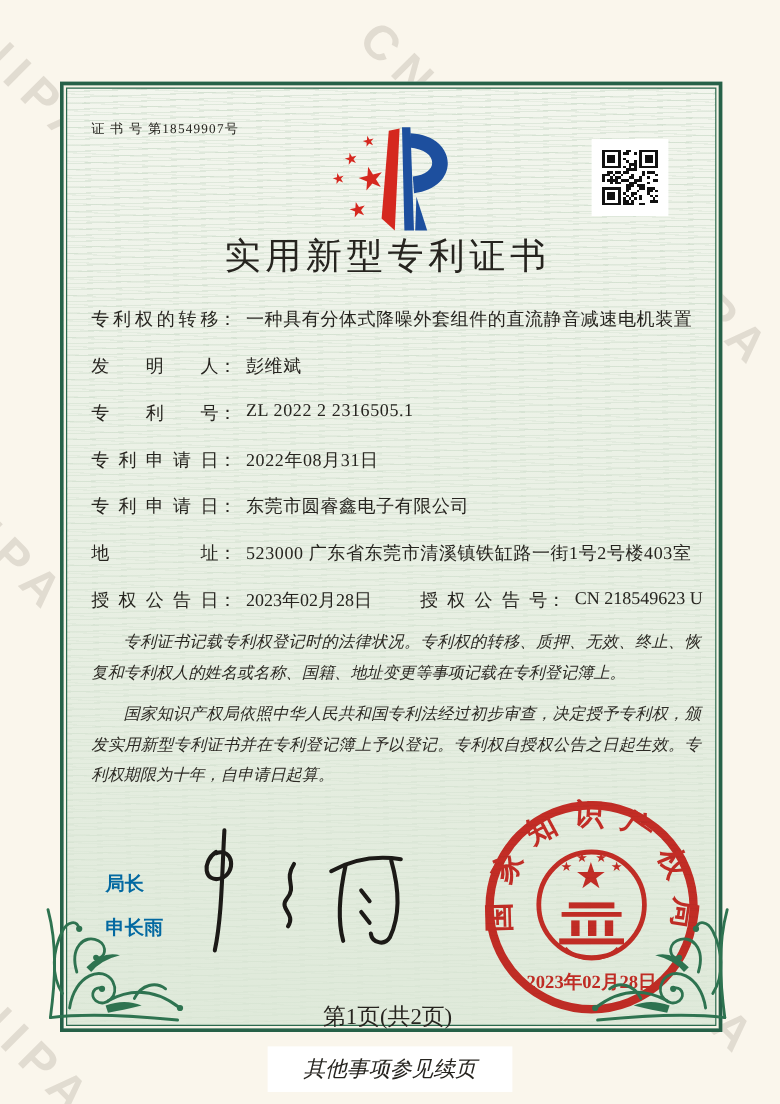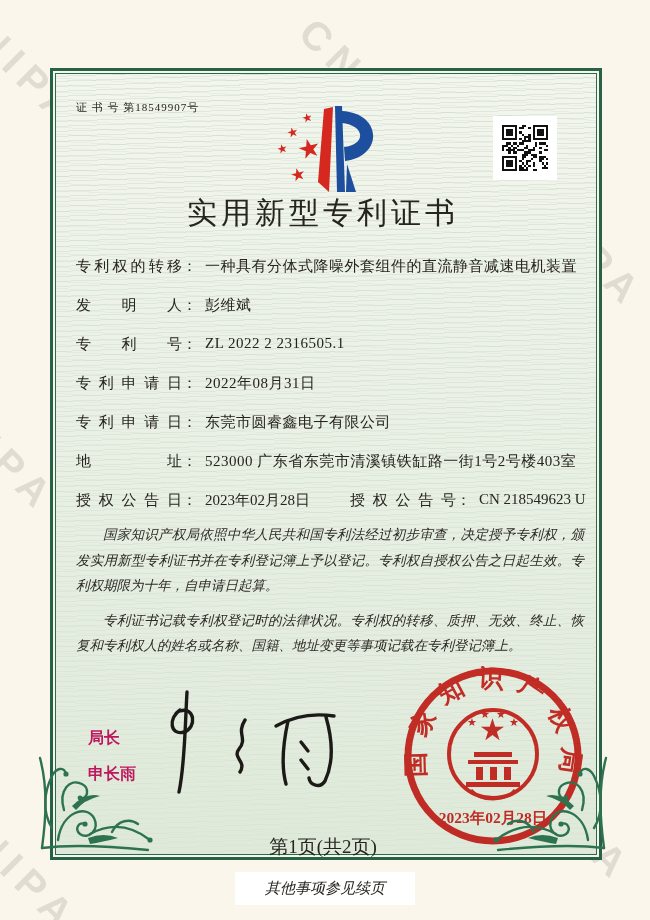--- a/index.html
+++ b/index.html
@@ -28,27 +28,27 @@
           -moz-text-align-last:justify;flex:none;}
   .colon{flex:none;margin-right:8px;}
   .fvalue{flex:1 1 auto;letter-spacing:0.5px;}
   .pairgap{width:40px;flex:none;}
   .body-text{position:absolute;left:76px;top:522px;width:508px;z-index:5;
              font-size:13.5px;line-height:25.5px;text-align:justify;font-style:italic;
              color:#2c2a24;}
   .body-text p{margin:0 0 9px 0;text-indent:2em;}
   .sig-block{position:absolute;left:88px;top:720px;z-index:5;
              font-family:"Liberation Sans","DejaVu Sans",sans-serif;
-             font-size:16px;font-weight:700;line-height:36px;color:#be185d;}
+             font-size:16px;font-weight:700;line-height:36px;color:#0369a1;}
   .signature{position:absolute;left:150px;top:686px;z-index:6;}
   .seal{position:absolute;left:403px;top:666px;z-index:7;opacity:0.93;mix-blend-mode:multiply;}
   .page-info{position:absolute;left:50px;top:834px;width:546px;text-align:center;
              font-size:19px;z-index:5;}
   .note{position:absolute;left:50%;top:872px;transform:translateX(-50%);
-        background:#ffffff;padding:7px 30px;font-size:15px;font-style:italic;
+        background:#ffffff;padding:7px 30px;font-size:18px;font-style:italic;
         white-space:nowrap;z-index:5;}
   .flourish{position:absolute;z-index:8;}
   .flourish.right{transform:scaleX(-1);}
 </style>
 </head>
 <body>
 
 <div id="canvas">
 
   <div class="frame"></div>
@@ -228,22 +228,22 @@
       <span class="colon">：</span>
       <span>2023年02月28日</span>
       <span class="pairgap"></span>
       <span class="flabel">授权公告号</span>
       <span class="colon">：</span>
       <span>CN 218549623 U</span>
     </div>
   </div>
 
   <div class="body-text">
+    <p>专利证书记载专利权登记时的法律状况。专利权的转移、质押、无效、终止、恢复和专利权人的姓名或名称、国籍、地址变更等事项记载在专利登记簿上。</p>
     <p>国家知识产权局依照中华人民共和国专利法经过初步审查，决定授予专利权，颁发实用新型专利证书并在专利登记簿上予以登记。专利权自授权公告之日起生效。专利权期限为十年，自申请日起算。</p>
-    <p>专利证书记载专利权登记时的法律状况。专利权的转移、质押、无效、终止、恢复和专利权人的姓名或名称、国籍、地址变更等事项记载在专利登记簿上。</p>
   </div>
 
   <div class="sig-block">
     <div>局长</div>
     <div>申长雨</div>
   </div>
 
   <svg class="signature" width="210" height="115" viewBox="0 0 210 115">
     <g fill="none" stroke="#1c1a17" stroke-width="3.4" stroke-linecap="round">
       <path d="M30,24 C18,32 20,50 34,46 C47,42 45,20 30,25"></path>

